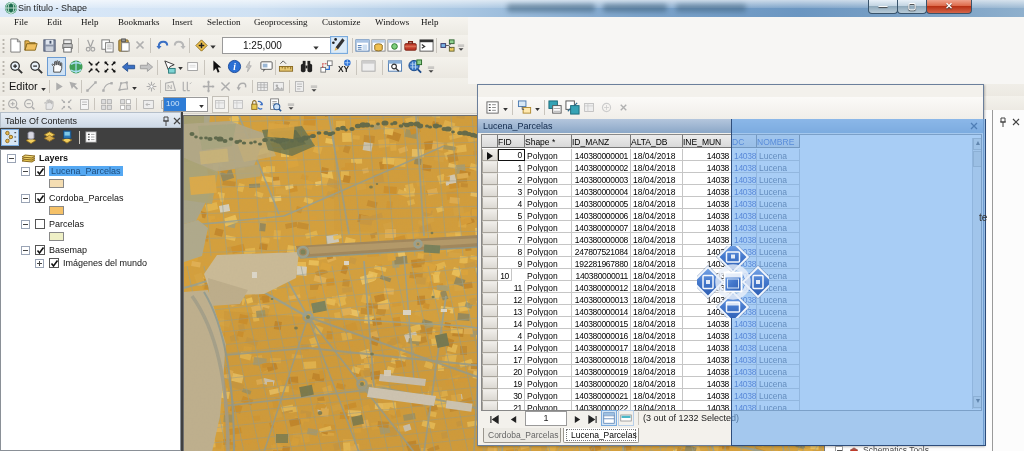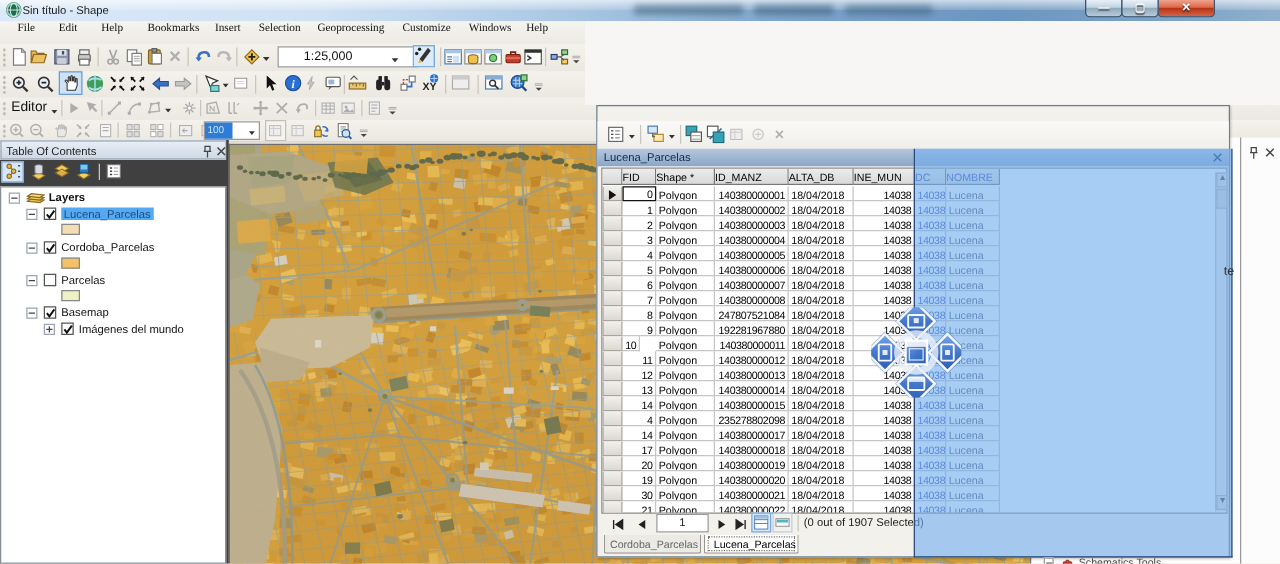--- a/index.html
+++ b/index.html
@@ -2564,21 +2564,21 @@
           <span class="cell num" style="left:90px;width:59px">140380000015</span>
           <span class="cell" style="left:149px;width:52px">18/04/2018</span>
           <span class="cell num" style="left:201px;width:49px">14038</span>
           <span class="cell num" style="left:250px;width:25px;color:#2f4cb4">14038</span>
           <span class="cell" style="left:275px;width:43px;color:#47536b">Lucena</span>
         </div>
         <div class="row" style="top:194px">
           <span class="sel" style="left:0px;width:16px"></span>
           <span class="cell num" style="left:16px;width:27px;">4</span>
           <span class="cell" style="left:43px;width:47px">Polygon</span>
-          <span class="cell num" style="left:90px;width:59px">235278802098</span>
+          <span class="cell num" style="left:90px;width:59px">140380000016</span>
           <span class="cell" style="left:149px;width:52px">18/04/2018</span>
           <span class="cell num" style="left:201px;width:49px">14038</span>
           <span class="cell num" style="left:250px;width:25px;color:#2f4cb4">14038</span>
           <span class="cell" style="left:275px;width:43px;color:#47536b">Lucena</span>
         </div>
         <div class="row" style="top:206px">
           <span class="sel" style="left:0px;width:16px"></span>
           <span class="cell num" style="left:16px;width:27px;">14</span>
           <span class="cell" style="left:43px;width:47px">Polygon</span>
           <span class="cell num" style="left:90px;width:59px">140380000017</span>
@@ -2662,21 +2662,21 @@
           <rect x="1" y="1" width="14" height="14" fill="#fff" stroke="#4a78b0"></rect>
           <path d="M1 5h14M1 9h14" stroke="#4a78b0"></path>
           <rect x="1" y="1" width="14" height="3" fill="#9cc0e2"></rect>
         </svg>
         <span class="abs" style="left:137px;top:-1px;width:16px;height:16px;border:1px solid #b8cfe8"></span>
         <svg class="abs" style="left:139px;top:1px" width="12" height="12" viewBox="0 0 16 16">
           <rect x="1" y="4" width="14" height="8" fill="#fff" stroke="#888"></rect>
           <rect x="2" y="5" width="12" height="3" fill="#4ab8c8"></rect>
         </svg>
         <span class="sep" style="left:157px;top:1px;height:13px"></span>
-        <span class="abs" style="left:162px;top:2px">(0 out of 1907 Selected)</span>
+        <span class="abs" style="left:162px;top:2px">(3 out of 1232 Selected)</span>
       </div>
       <div id="ttabs">
         <span class="btab" style="left:2px;width:78px">Cordoba_Parcelas</span>
         <span class="btab on" style="left:82px;width:76px"><span style="position:absolute;left:2px;top:1px;right:2px;bottom:1px;border:1px dotted #777"></span><span style="position:relative;left:3px">Lucena_Parcelas</span></span>
       </div>
     </div>
     <div class="abs" id="overlay"></div>
     <svg class="abs" style="left:697px;top:246px" width="72" height="72" viewBox="0 0 72 72">
       <defs>
         <linearGradient id="dg" x1="0" y1="0" x2="1" y2="1">

